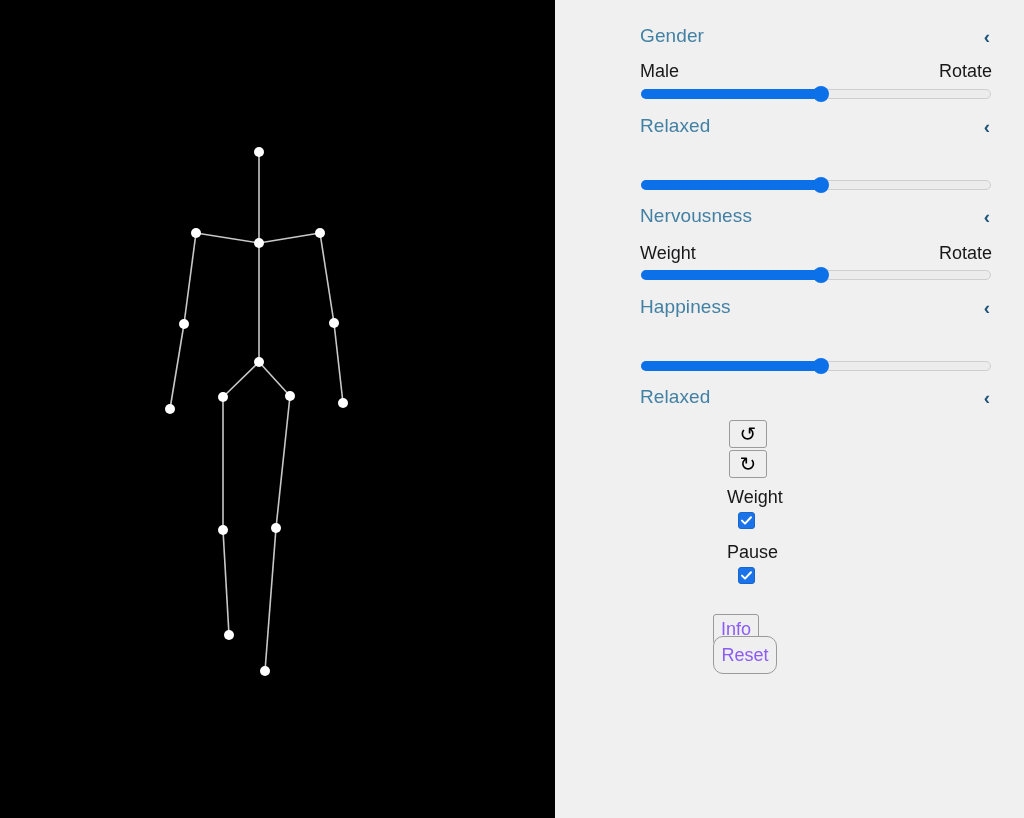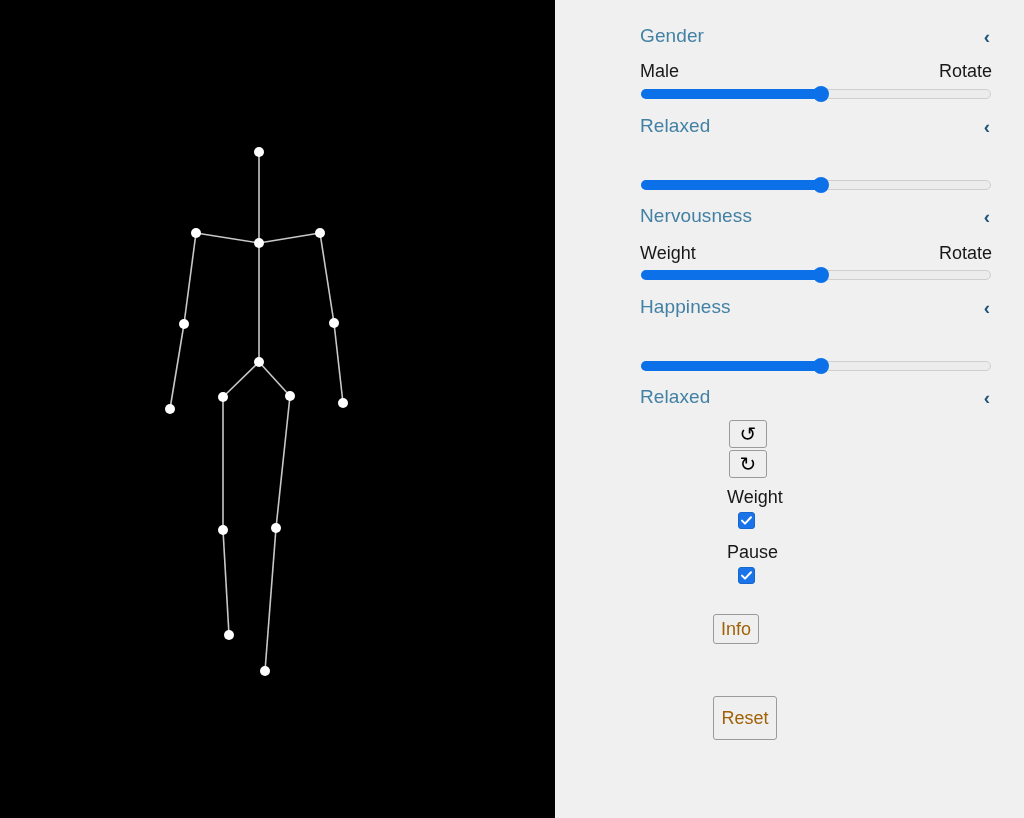--- a/index.html
+++ b/index.html
@@ -164,21 +164,21 @@
   }
   .cb svg { display:block; }
 
   
   .pbtn {
     position: absolute;
     box-sizing: border-box;
     background: #efefef;
     border: 1px solid #9a9a9a;
     border-radius: 3px;
-    color: #a16207;
+    color: #8b5cf6;
     font-size: 18px;
     font-family: "Liberation Sans", sans-serif;
     line-height: 20px;
     text-align: center;
     cursor: pointer;
     padding: 1px;
   }
 </style>
 </head>
 <body>
@@ -292,16 +292,16 @@
     </div>
 
     <div class="cb-label" style="top:542px; left:172px">Pause</div>
     <div class="cb" style="top:567px; left:183px">
       <svg width="15" height="15" viewBox="0 0 15 15">
         <path d="M3 7.6 L6 10.6 L12 4.2" stroke="#ffffff" stroke-width="2" fill="none" stroke-linecap="round" stroke-linejoin="round"></path>
       </svg>
     </div>
 
     <button class="pbtn" style="top:614px; left:158px; width:46px; height:30px;">Info</button>
-    <button class="pbtn" style="top:696px; left:158px; width:64px; height:44px;">Reset</button>
+    <button class="pbtn" style="top:636px; left:158px; width:64px; height:38px;border-radius:10px;">Reset</button>
 
   </div>
 </div>
 
 </body></html>

